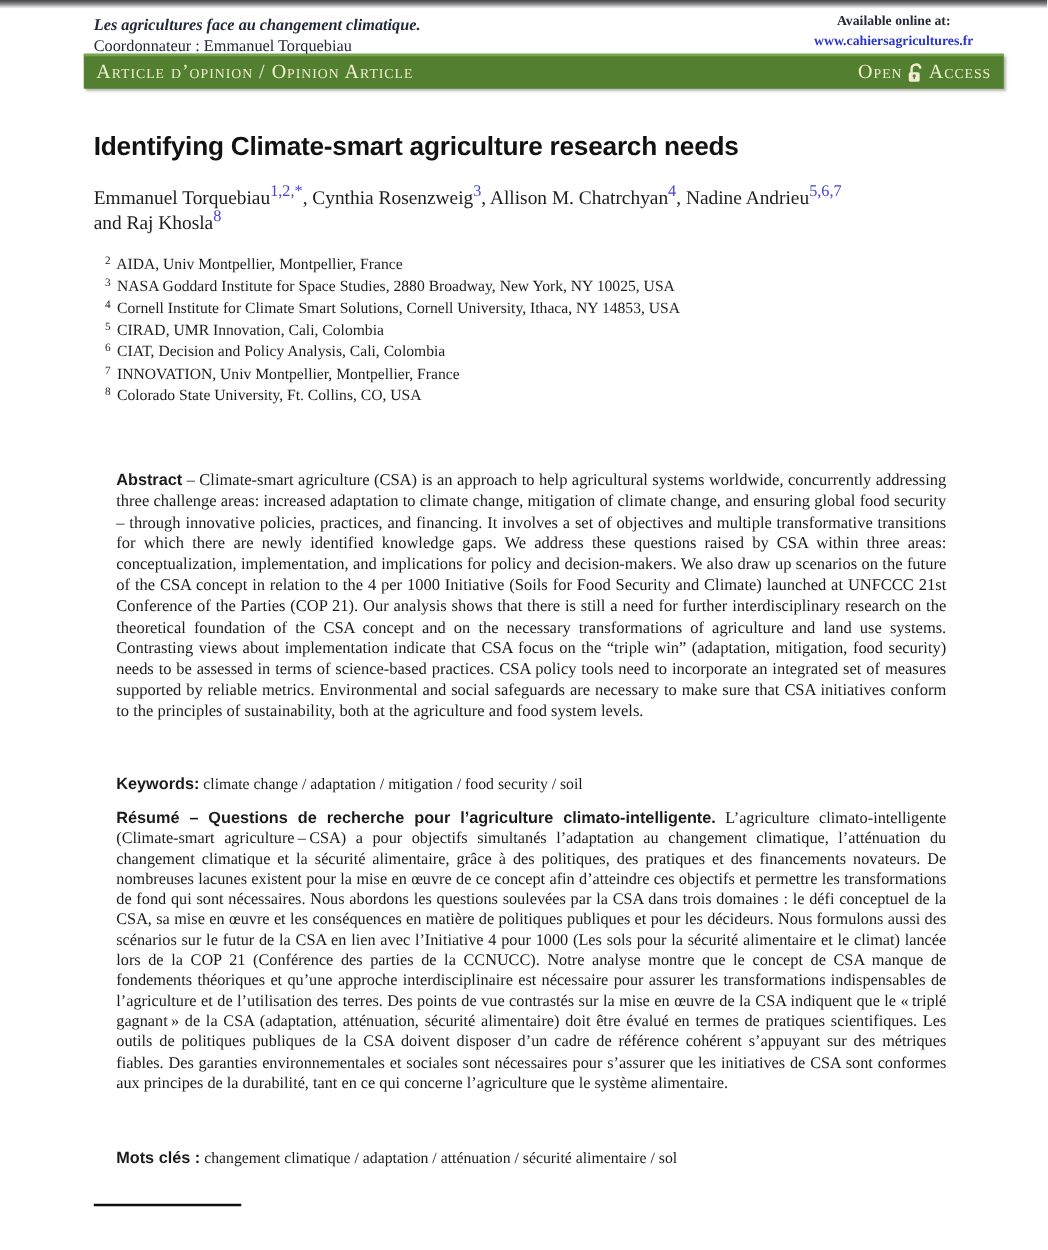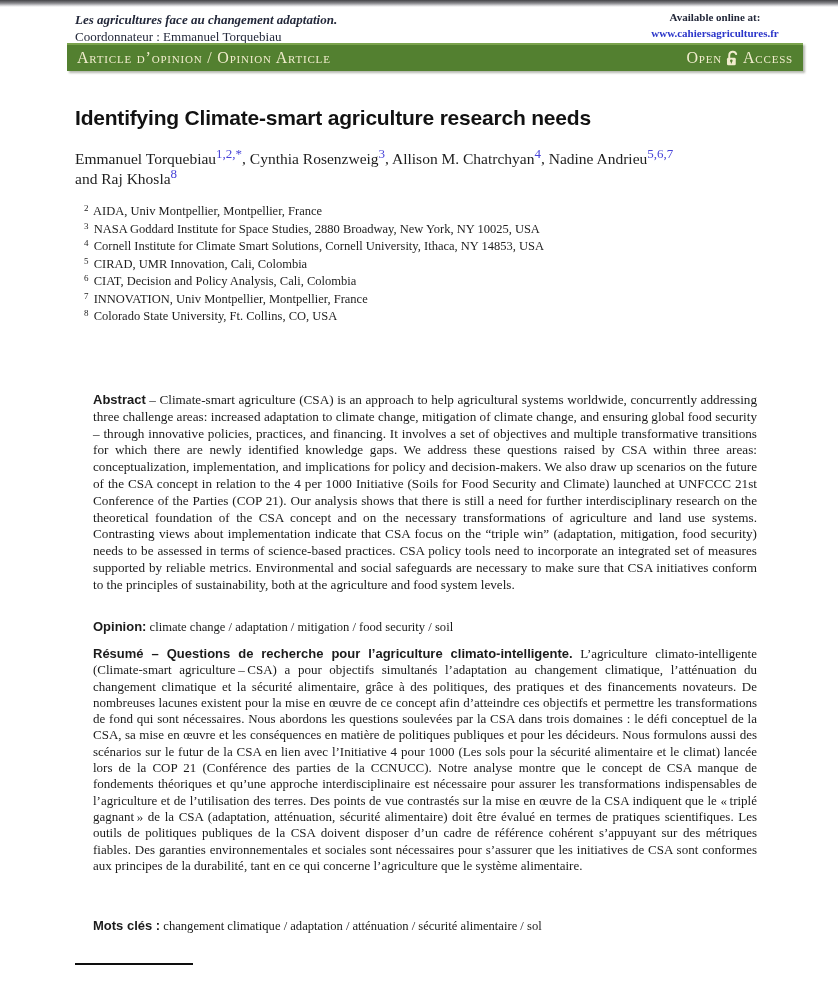--- a/index.html
+++ b/index.html
@@ -30,39 +30,39 @@
          letter-spacing:-0.2px;color:#121212;}
   #authors{position:absolute;left:75px;top:149px;width:700px;
            font-size:15.5px;line-height:20px;color:#1d1d1d;}
   .au-sup{font-size:13px;color:#4743d8;line-height:0;vertical-align:6px;}
   
   #affils{position:absolute;left:84px;top:203px;width:700px;
           font-size:12.5px;line-height:17.5px;color:#1d1d1d;}
   .af-sup{font-size:9px;line-height:0;vertical-align:4px;margin-right:2px;color:#1d1d1d;}
   
   .block{position:absolute;left:93px;width:664px;text-align:justify;color:#1b1b1b;}
-  #abstract{top:392px;font-size:13.2px;line-height:16.8px;}
+  #abstract{top:376px;font-size:13.2px;line-height:16.8px;}
   #resume{top:646px;font-size:13px;line-height:16.3px;}
   .blk-label{font-family:"Liberation Sans",sans-serif;font-weight:bold;font-size:13px;}
   #keywords{position:absolute;left:93px;top:619px;width:664px;font-size:12.6px;color:#1b1b1b;}
   #motscles{position:absolute;left:93px;top:918px;width:664px;font-size:12.6px;color:#1b1b1b;}
   
   #fn-rule{position:absolute;left:75px;top:963px;width:118px;height:2px;background:#0e0e0e;}
   #footnote{position:absolute;left:75px;top:1025px;font-size:11.5px;color:#23283a;}
   #footnote .email{font-family:"Liberation Mono",monospace;font-size:11px;color:#4e55ee;}
   sup,.au-sup,.af-sup{font-family:"Liberation Serif",serif;}
 </style>
 </head>
 <body>
 
 <div id="page">
   <div id="top-edge"></div>
 
   <div id="hdr-left">
-    <div class="hdr-serie">Les agricultures face au changement adaptation.</div>
+    <div class="hdr-serie">Les agricultures face au changement climatique.</div>
     <div>Coordonnateur : Emmanuel Torquebiau</div>
   </div>
 
   <div id="hdr-right">
     <div>Available online at:</div>
     <div class="hdr-url">www.cahiersagricultures.fr</div>
   </div>
 
   <div id="banner">
     <span class="banner-txt">Article d’opinion / Opinion Article</span>
@@ -90,21 +90,21 @@
       <div><sup class="af-sup">6</sup> CIAT, Decision and Policy Analysis, Cali, Colombia</div>
       <div><sup class="af-sup">7</sup> INNOVATION, Univ Montpellier, Montpellier, France</div>
       <div><sup class="af-sup">8</sup> Colorado State University, Ft. Collins, CO, USA</div>
     </div>
 
   <div id="abstract" class="block">
     <span class="blk-label">Abstract</span><span> – </span><span>Climate-smart agriculture (CSA) is an approach to help agricultural systems worldwide, concurrently addressing three challenge areas: increased adaptation to climate change, mitigation of climate change, and ensuring global food security – through innovative policies, practices, and financing. It involves a set of objectives and multiple transformative transitions for which there are newly identified knowledge gaps. We address these questions raised by CSA within three areas: conceptualization, implementation, and implications for policy and decision-makers. We also draw up scenarios on the future of the CSA concept in relation to the 4 per 1000 Initiative (Soils for Food Security and Climate) launched at UNFCCC 21st Conference of the Parties (COP 21). Our analysis shows that there is still a need for further interdisciplinary research on the theoretical foundation of the CSA concept and on the necessary transformations of agriculture and land use systems. Contrasting views about implementation indicate that CSA focus on the “triple win” (adaptation, mitigation, food security) needs to be assessed in terms of science-based practices. CSA policy tools need to incorporate an integrated set of measures supported by reliable metrics. Environmental and social safeguards are necessary to make sure that CSA initiatives conform to the principles of sustainability, both at the agriculture and food system levels.</span>
   </div>
 
   <div id="keywords">
-    <span class="blk-label">Opinion:</span><span> climate change / adaptation / mitigation / food security / soil</span>
+    <span class="blk-label">Keywords:</span><span> climate change / adaptation / mitigation / food security / soil</span>
   </div>
 
   <div id="resume" class="block">
     <span class="blk-label">Résumé – Questions de recherche pour l’agriculture climato-intelligente.</span><span> L’agriculture climato-intelligente (Climate-smart agriculture – CSA) a pour objectifs simultanés l’adaptation au changement climatique, l’atténuation du changement climatique et la sécurité alimentaire, grâce à des politiques, des pratiques et des financements novateurs. De nombreuses lacunes existent pour la mise en œuvre de ce concept afin d’atteindre ces objectifs et permettre les transformations de fond qui sont nécessaires. Nous abordons les questions soulevées par la CSA dans trois domaines&nbsp;: le défi conceptuel de la CSA, sa mise en œuvre et les conséquences en matière de politiques publiques et pour les décideurs. Nous formulons aussi des scénarios sur le futur de la CSA en lien avec l’Initiative 4 pour 1000 (Les sols pour la sécurité alimentaire et le climat) lancée lors de la COP 21 (Conférence des parties de la CCNUCC). Notre analyse montre que le concept de CSA manque de fondements théoriques et qu’une approche interdisciplinaire est nécessaire pour assurer les transformations indispensables de l’agriculture et de l’utilisation des terres. Des points de vue contrastés sur la mise en œuvre de la CSA indiquent que le « triplé gagnant » de la CSA (adaptation, atténuation, sécurité alimentaire) doit être évalué en termes de pratiques scientifiques. Les outils de politiques publiques de la CSA doivent disposer d’un cadre de référence cohérent s’appuyant sur des métriques fiables. Des garanties environnementales et sociales sont nécessaires pour s’assurer que les initiatives de CSA sont conformes aux principes de la durabilité, tant en ce qui concerne l’agriculture que le système alimentaire.</span>
   </div>
 
   <div id="motscles">
     <span class="blk-label">Mots clés :</span><span> changement climatique / adaptation / atténuation / sécurité alimentaire / sol</span>
   </div>
 

